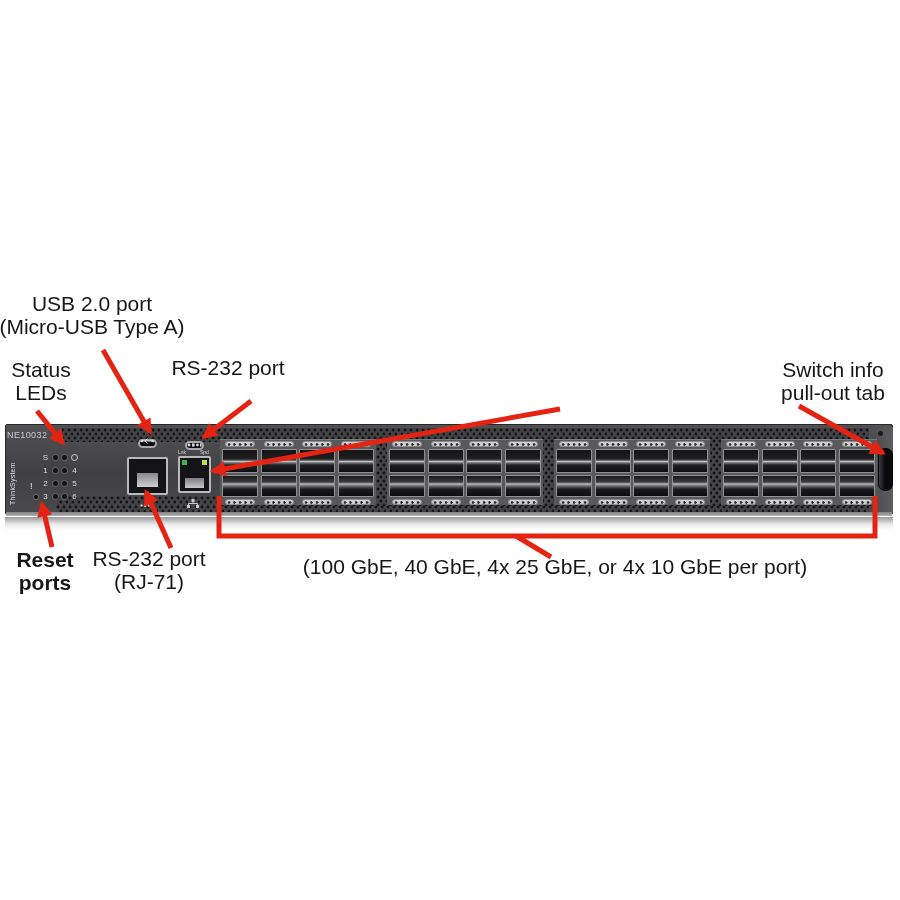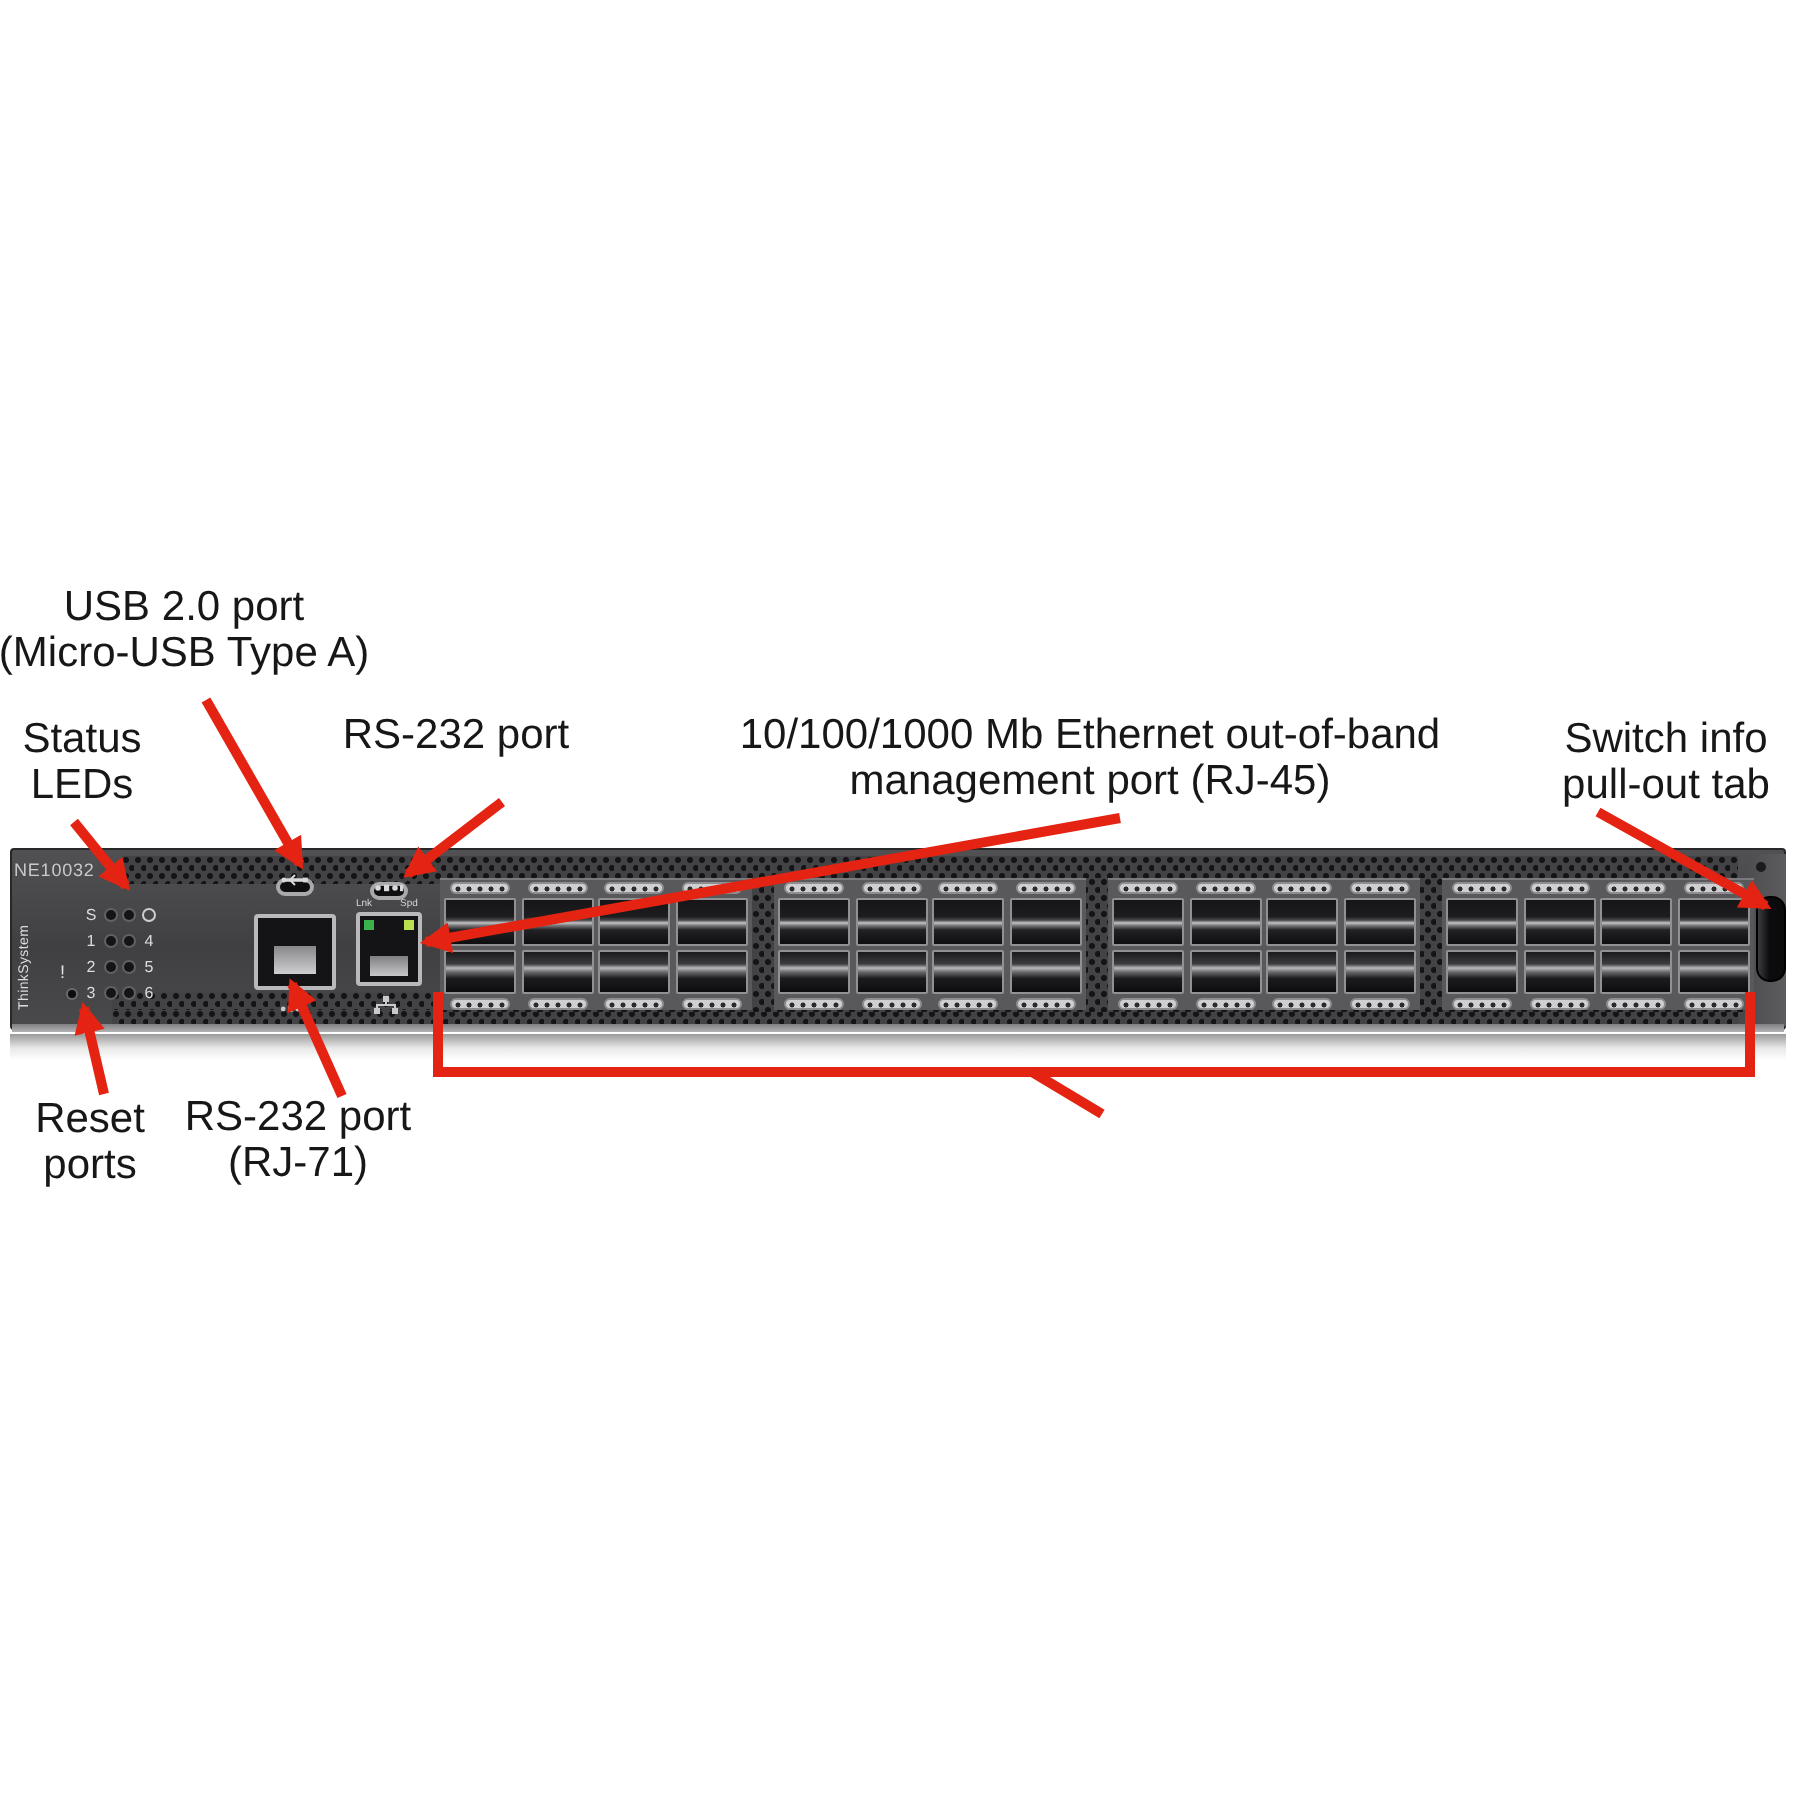--- a/index.html
+++ b/index.html
@@ -86,37 +86,34 @@
     <div>USB 2.0 port</div>
     <div>(Micro-USB Type A)</div>
   </div>
   <div class="label" style="left:-5px;top:358px;width:92px;">
     <div>Status</div>
     <div>LEDs</div>
   </div>
   <div class="label" style="left:108px;top:356px;width:240px;">
     <div>RS-232 port</div>
   </div>
-  <div class="label" style="left:345px;top:356px;width:400px;">
-    <div>10/100/1000 Mb Ethernet out-of-band</div>
-    <div>management port (RJ-45)</div>
-  </div>
   <div class="label" style="left:763px;top:358px;width:140px;">
     <div>Switch info</div>
     <div>pull-out tab</div>
   </div>
-  <div class="label" style="left:-1px;top:548px;width:92px;">
+  <div class="label" style="left:-1px;top:548px;width:92px;font-weight:bold;">
     <div>Reset</div>
     <div>ports</div>
   </div>
   <div class="label" style="left:79px;top:547px;width:140px;">
     <div>RS-232 port</div>
     <div>(RJ-71)</div>
   </div>
   <div class="label" style="left:255px;top:555px;width:600px;">
+    <div>(100 GbE, 40 GbE, 4x 25 GbE, or 4x 10 GbE per port)</div>
   </div>
 
   <div class="shadow"></div>
   <div class="chassis">
 
     <div class="perf" style="left:55px;top:3px;width:808px;height:14px;"></div>
     <div class="perf" style="left:50px;top:71px;width:164px;height:10px;"></div>
     <div class="perf" style="left:50px;top:80px;width:813px;height:9px;"></div>
 
     <div class="model-tag">NE10032</div>

